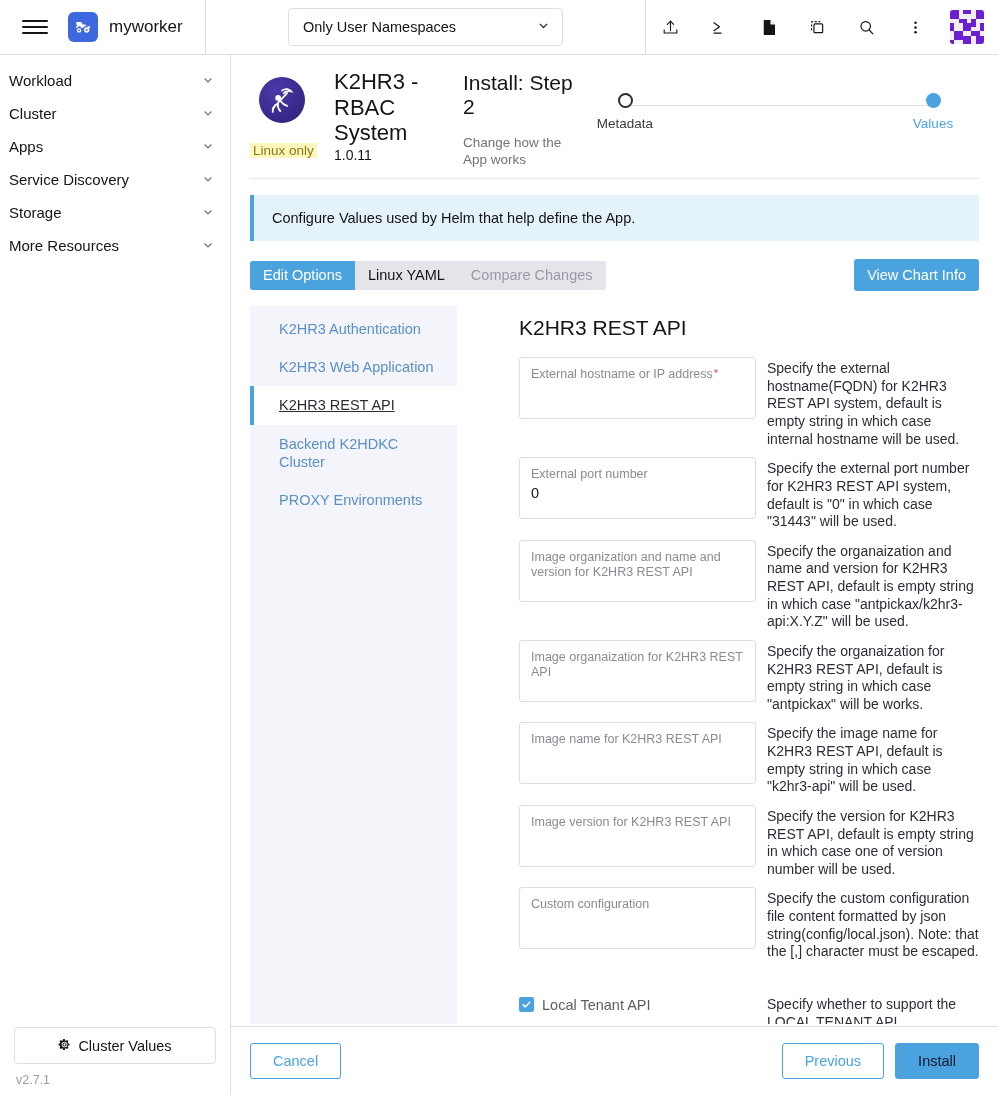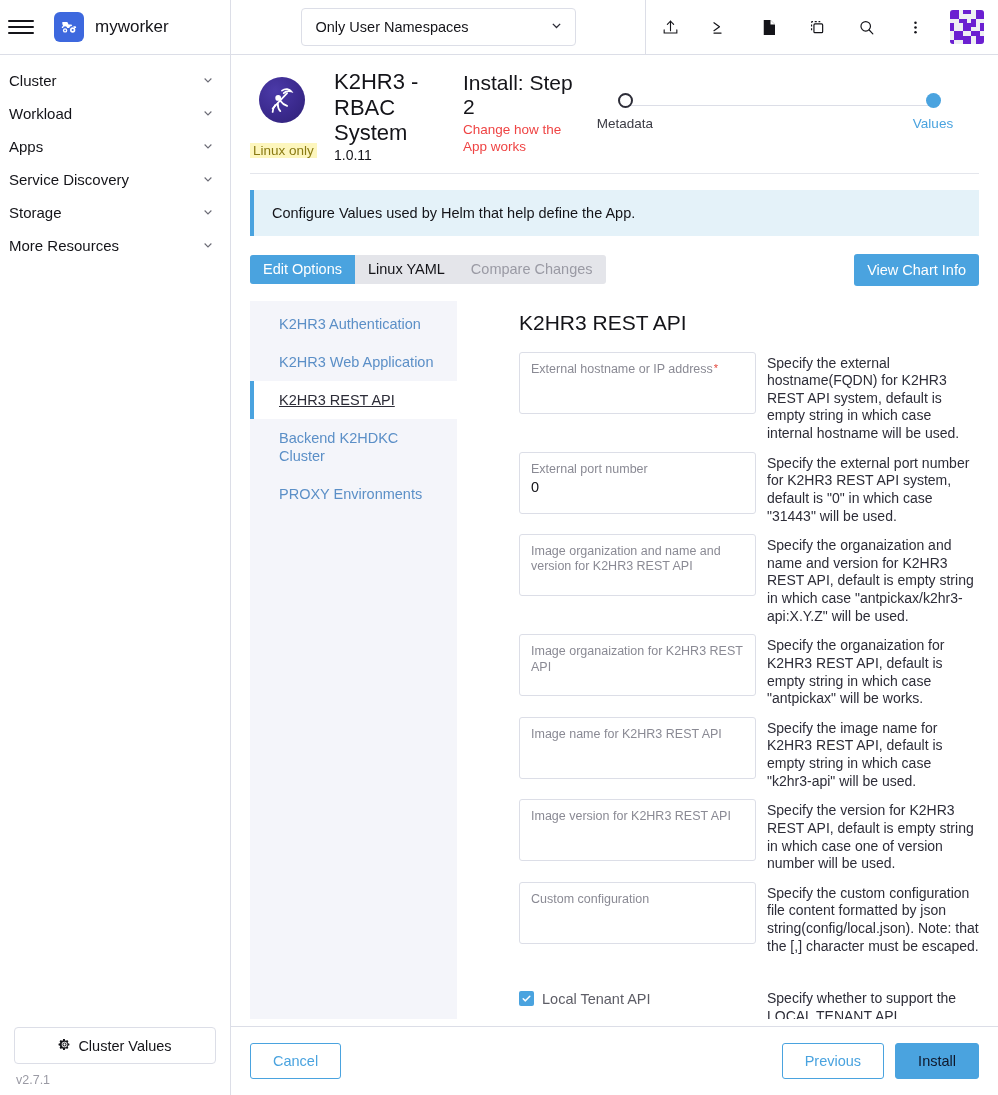--- a/index.html
+++ b/index.html
@@ -13,21 +13,21 @@
   }
   #app { width: 998px; height: 1095px; display: flex; flex-direction: column; }
 
   
   .topbar {
     height: 55px; min-height: 55px;
     display: flex; align-items: center;
     border-bottom: 1px solid #dcdee7;
     background: #fff;
   }
-  .tb-left { width: 231px; display: flex; align-items: center; padding-left: 8px; height: 100%; border-right: 1px solid #dcdee7; }
+  .tb-left { width: 206px; display: flex; align-items: center; padding-left: 22px; height: 100%; border-right: 1px solid #dcdee7; }
   .burger { width: 26px; height: 26px; display: flex; flex-direction: column; justify-content: center; gap: 4px; cursor: pointer; }
   .burger i { display: block; height: 2px; background: #141419; border-radius: 1px; }
   .brand-logo {
     width: 30px; height: 30px; border-radius: 6px; background: #3d68de;
     margin-left: 20px; display: flex; align-items: center; justify-content: center;
   }
   .brand-name { margin-left: 11px; font-size: 17px; color: #141419; }
 
   .tb-mid { flex: 1; display: flex; align-items: center; justify-content: center; height: 100%; }
   .ns-select {
@@ -84,21 +84,21 @@
   }
   .linux-badge {
     position: absolute; left: 0px; top: 76px; font-size: 13.5px; color: #8a7a12;
     background: #fdf6bd; padding: 0 3px; white-space: nowrap;
   }
   .app-title-block { width: 105px; padding-top: 2px; }
   .app-title { font-size: 22px; line-height: 1.16; color: #141419; }
   .app-version { font-size: 14px; color: #141419; margin-top: 1px; }
   .step-block { width: 110px; padding-top: 4px; margin-left: 24px; }
   .step-title { font-size: 21px; line-height: 1.15; color: #141419; }
-  .step-sub { font-size: 13.5px; color: #ef4444; line-height: 1.22; margin-top: 3px; }
+  .step-sub { font-size: 13.5px; color: #737373; line-height: 1.22; margin-top: 16px; }
 
   .stepper { flex: 1; position: relative; padding-top: 26px; margin-left: 6px; }
   .stepper-line { position: absolute; left: 46px; right: 46px; top: 38px; height: 1px; background: #dcdee7; }
   .stepper-row { display: flex; justify-content: space-between; position: relative; }
   .step { display: flex; flex-direction: column; align-items: center; width: 92px; cursor: pointer; }
   .dot-hollow { width: 15px; height: 15px; border-radius: 50%; border: 2px solid #2d2d38; background: #fff; }
   .dot-filled { width: 15px; height: 15px; border-radius: 50%; background: #4aa3df; }
   .step-label { font-size: 13.5px; margin-top: 8px; color: #3c3c45; }
   .step-label.active { color: #4aa3df; }
 
@@ -258,29 +258,29 @@
         </svg>
       </div>
     </div>
   </div>
 
   <div class="body">
 
     <div class="sidebar">
       <div class="nav-list">
         <div class="nav-item">
-          <span class="lbl">Cluster</span>
+          <span class="lbl">Workload</span>
           <span class="chev">
             <svg width="12" height="12" viewBox="0 0 16 16" fill="none" stroke="#6c6c76" stroke-width="1.5">
                 <path d="M3.5 6 8 10.5 12.5 6"></path>
               </svg>
           </span>
         </div>
         <div class="nav-item">
-          <span class="lbl">Workload</span>
+          <span class="lbl">Cluster</span>
           <span class="chev">
             <svg width="12" height="12" viewBox="0 0 16 16" fill="none" stroke="#6c6c76" stroke-width="1.5">
                 <path d="M3.5 6 8 10.5 12.5 6"></path>
               </svg>
           </span>
         </div>
         <div class="nav-item">
           <span class="lbl">Apps</span>
           <span class="chev">
             <svg width="12" height="12" viewBox="0 0 16 16" fill="none" stroke="#6c6c76" stroke-width="1.5">

